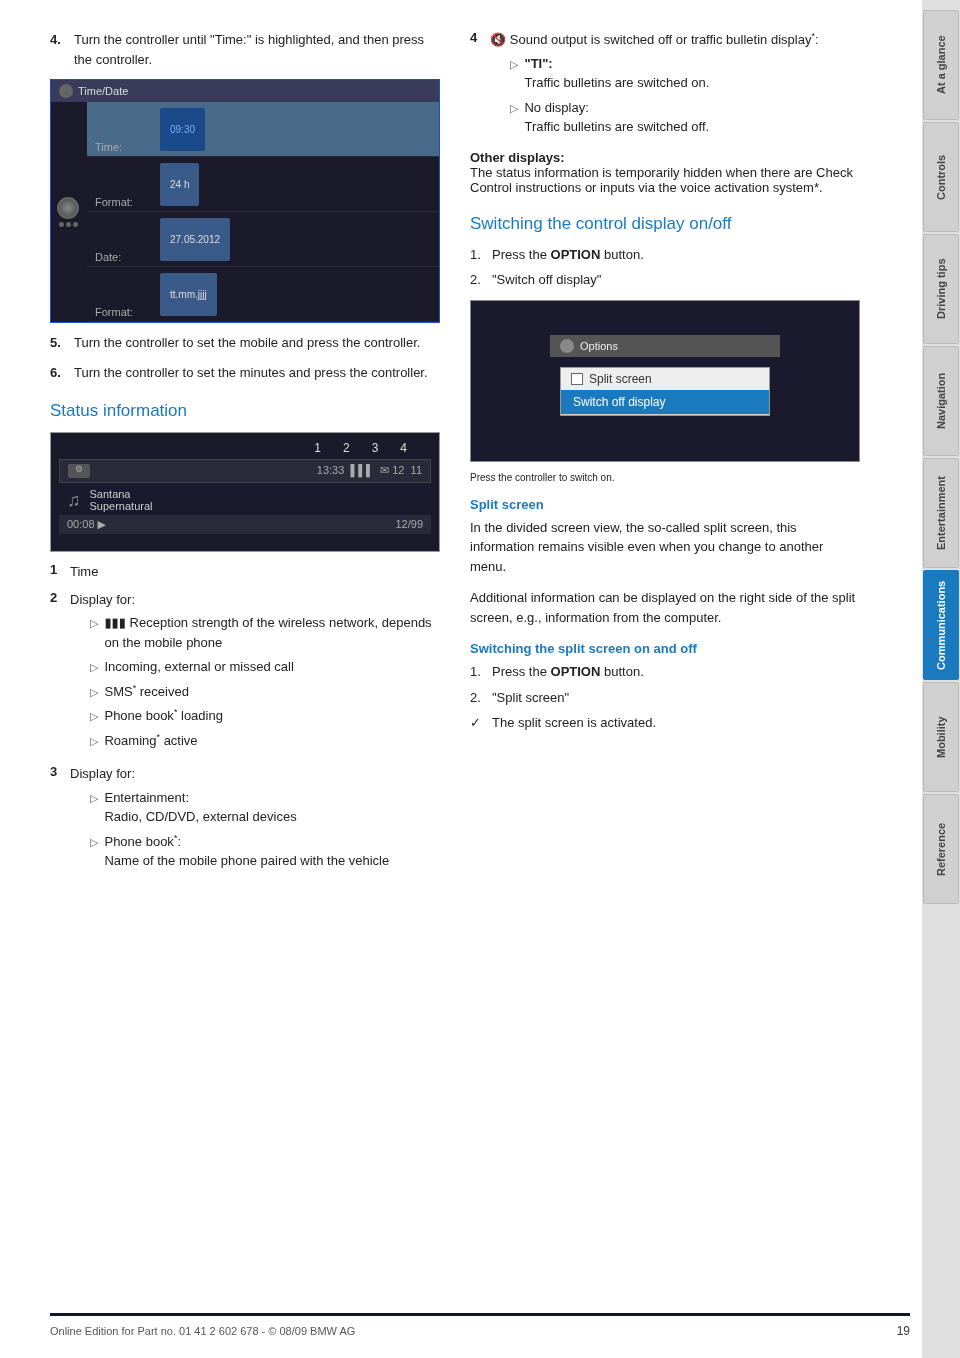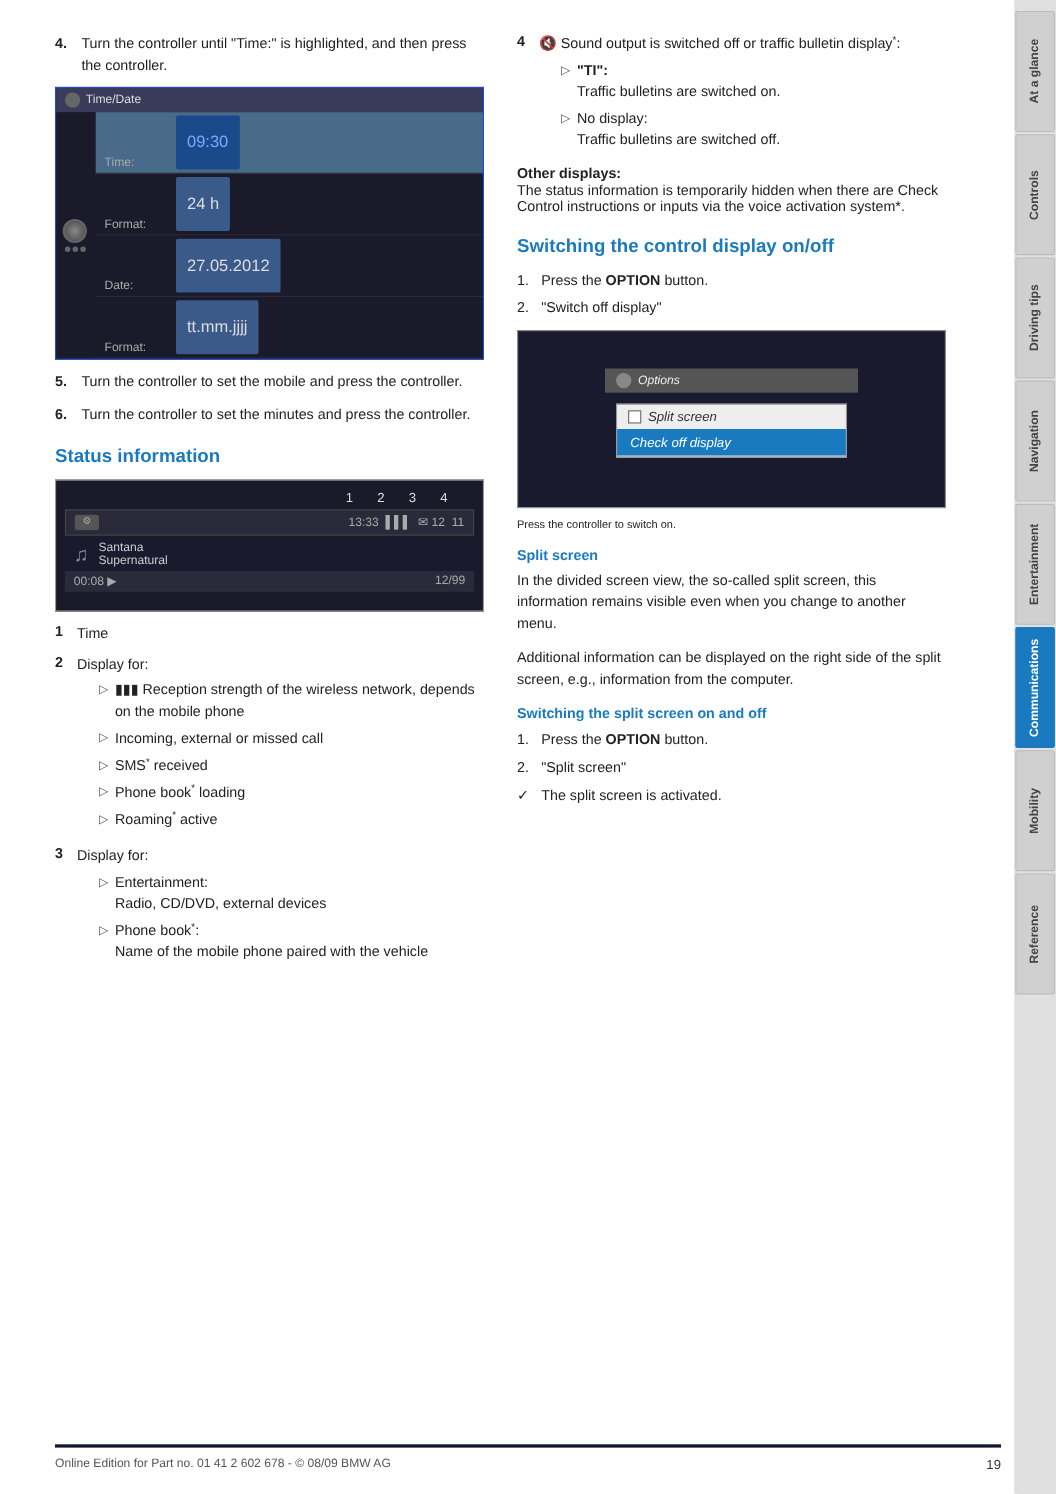--- a/index.html
+++ b/index.html
@@ -96,21 +96,21 @@
 
     .step-text {
       flex: 1;
       line-height: 1.5;
     }
 
     
     .section-heading {
       color: #1a7abf;
       font-size: 17px;
-      font-weight: bold;
+      font-weight: normal;
       margin: 18px 0 10px 0;
       line-height: 1.3;
     }
 
     .sub-heading {
       color: #1a7abf;
       font-size: 13px;
       font-weight: bold;
       margin: 14px 0 6px 0;
     }
@@ -246,21 +246,20 @@
       color: #fff;
     }
 
     .options-outer {
       background: #1a1a2e;
       min-height: 160px;
       padding: 10px;
       display: flex;
       align-items: center;
       justify-content: center;
-      font-style: italic;
     }
 
     
     .page-footer {
       position: absolute;
       bottom: 20px;
       left: 50px;
       right: 50px;
       text-align: center;
       font-size: 11px;
@@ -313,21 +312,21 @@
 
     .td-label {
       color: #aaa;
       width: 65px;
       font-size: 11px;
       margin-top: 36px;
     }
 
     .td-value {
       color: #ddd;
-      font-size: 15px;
+      font-size: 10px;
       background: #3a5a8a;
       padding: 16px 10px;
       border-radius: 2px;
     }
 
     .td-value.blue {
       background: #1a4a8a;
       color: #7af;
     }
 
@@ -529,21 +528,21 @@
             <div style="width:230px;">
               <div class="options-titlebar">
                 <span style="width:14px;height:14px;background:#888;border-radius:50%;display:inline-block;"></span>
                 <span>Options</span>
               </div>
               <div class="options-menu">
                 <div class="option-with-check">
                   <span class="opt-checkbox"></span>
                   <span>Split screen</span>
                 </div>
-                <div class="options-menu-item selected">Check off display</div>
+                <div class="options-menu-item selected">Switch off display</div>
               </div>
             </div>
           </div>
         </div>
 
         <div style="margin-bottom:12px;font-size:10px;">Press the controller to switch on.</div>
 
         <div class="sub-heading">Split screen</div>
 
         <p style="margin-bottom:12px;line-height:1.5;">In the divided screen view, the so-called split screen, this information remains visible even when you change to another menu.</p>

